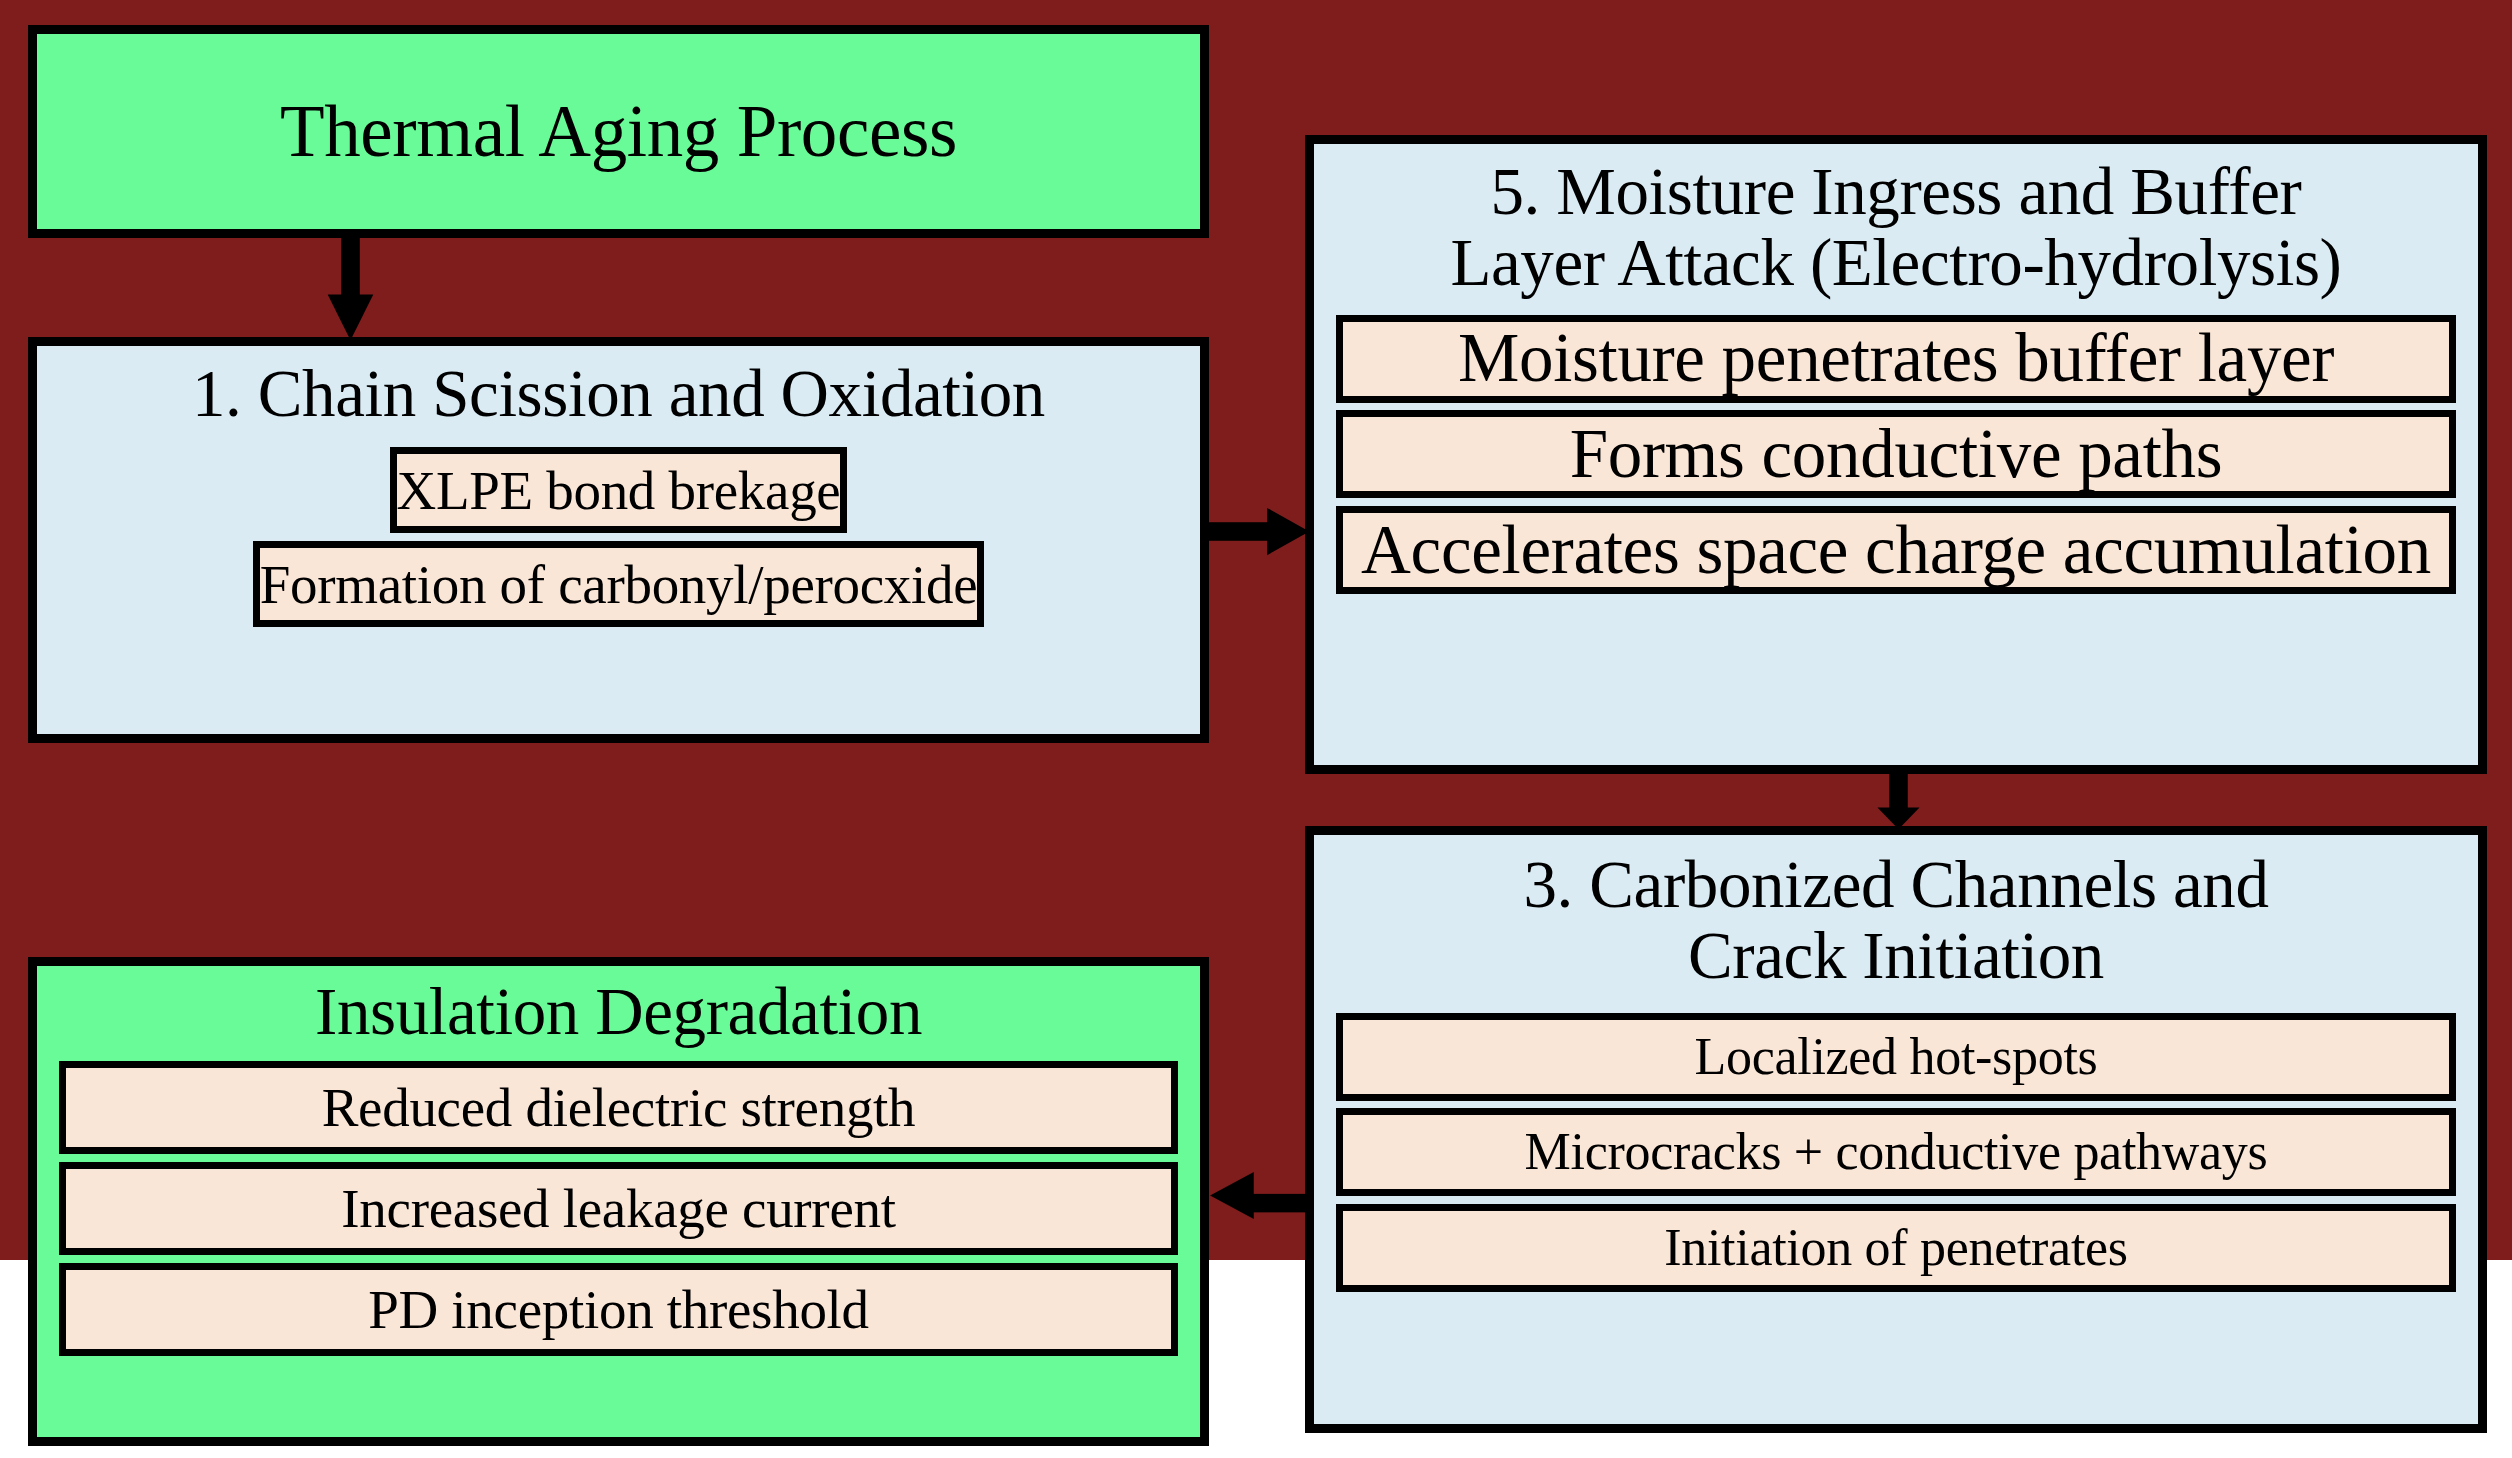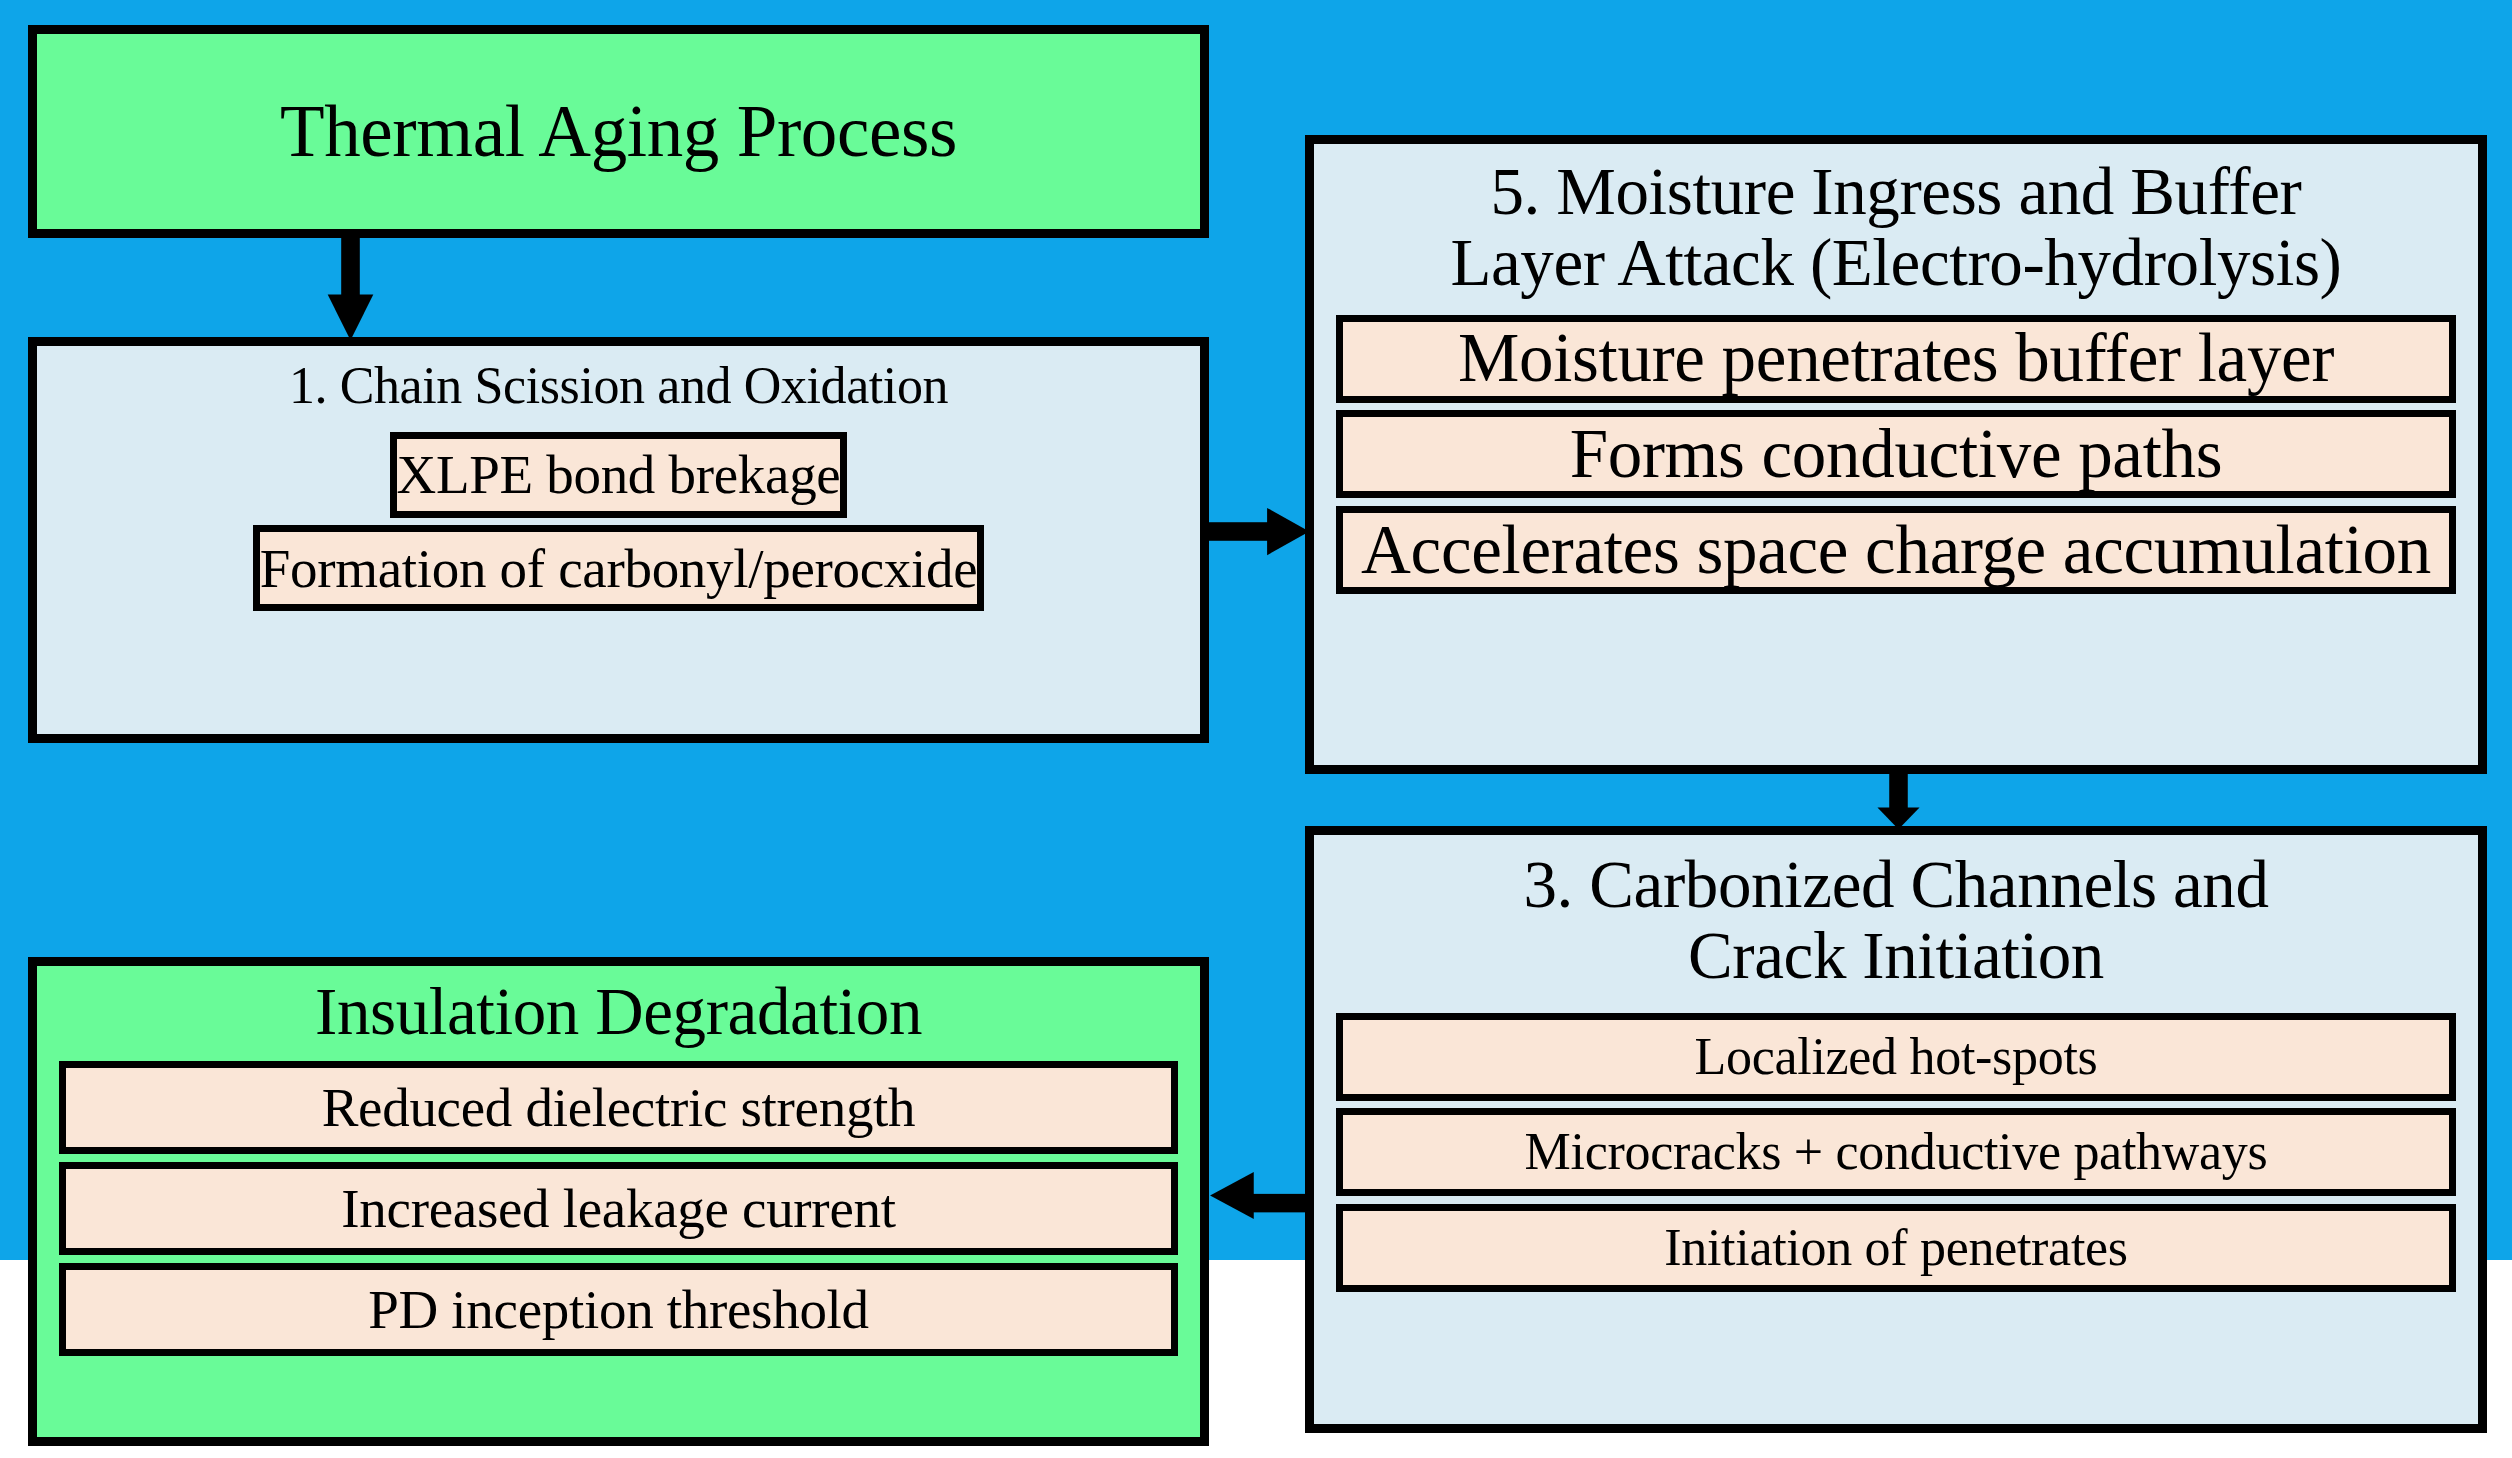--- a/index.html
+++ b/index.html
@@ -10,21 +10,21 @@
   body {
     width: 2512px;
     height: 1459px;
     font-family: "Liberation Serif", "DejaVu Serif", serif;
     overflow: hidden;
   }
   #canvas {
     position: relative;
     width: 2512px;
     height: 1260px;
-    background: #0ea5e9;
+    background: #7f1d1d;
   }
 
   .node {
     position: absolute;
     box-sizing: border-box;
     border: 9.3px solid #000000;
     display: flex;
     flex-direction: column;
     align-items: stretch;
   }
@@ -65,21 +65,21 @@
     left: 28px;  top: 25px;  width: 1181px; height: 213px;
     justify-content: center;
   }
   #node-thermal-aging .node-title { font-size: 73px; }
 
   
   #node-stage-1 {
     left: 28px;  top: 337px;  width: 1181px; height: 406px;
     padding: 11.8px 17px 15px 17px;
   }
-  #node-stage-1 .node-title { font-size: 52px; margin-bottom: 18.6px; }
+  #node-stage-1 .node-title { font-size: 67px; margin-bottom: 18.6px; }
   #node-stage-1 .items { padding: 0 5px; align-items: center; }
   #node-stage-1 .item { height: 86px; font-size: 55px; }
 
   
   #node-stage-2 {
     left: 1305px;  top: 135px;  width: 1182px; height: 639px;
     padding: 11.8px 17px 17px 17px;
   }
   #node-stage-2 .node-title { font-size: 67px; margin-bottom: 17px; }
   #node-stage-2 .items { padding: 0 5px; }

